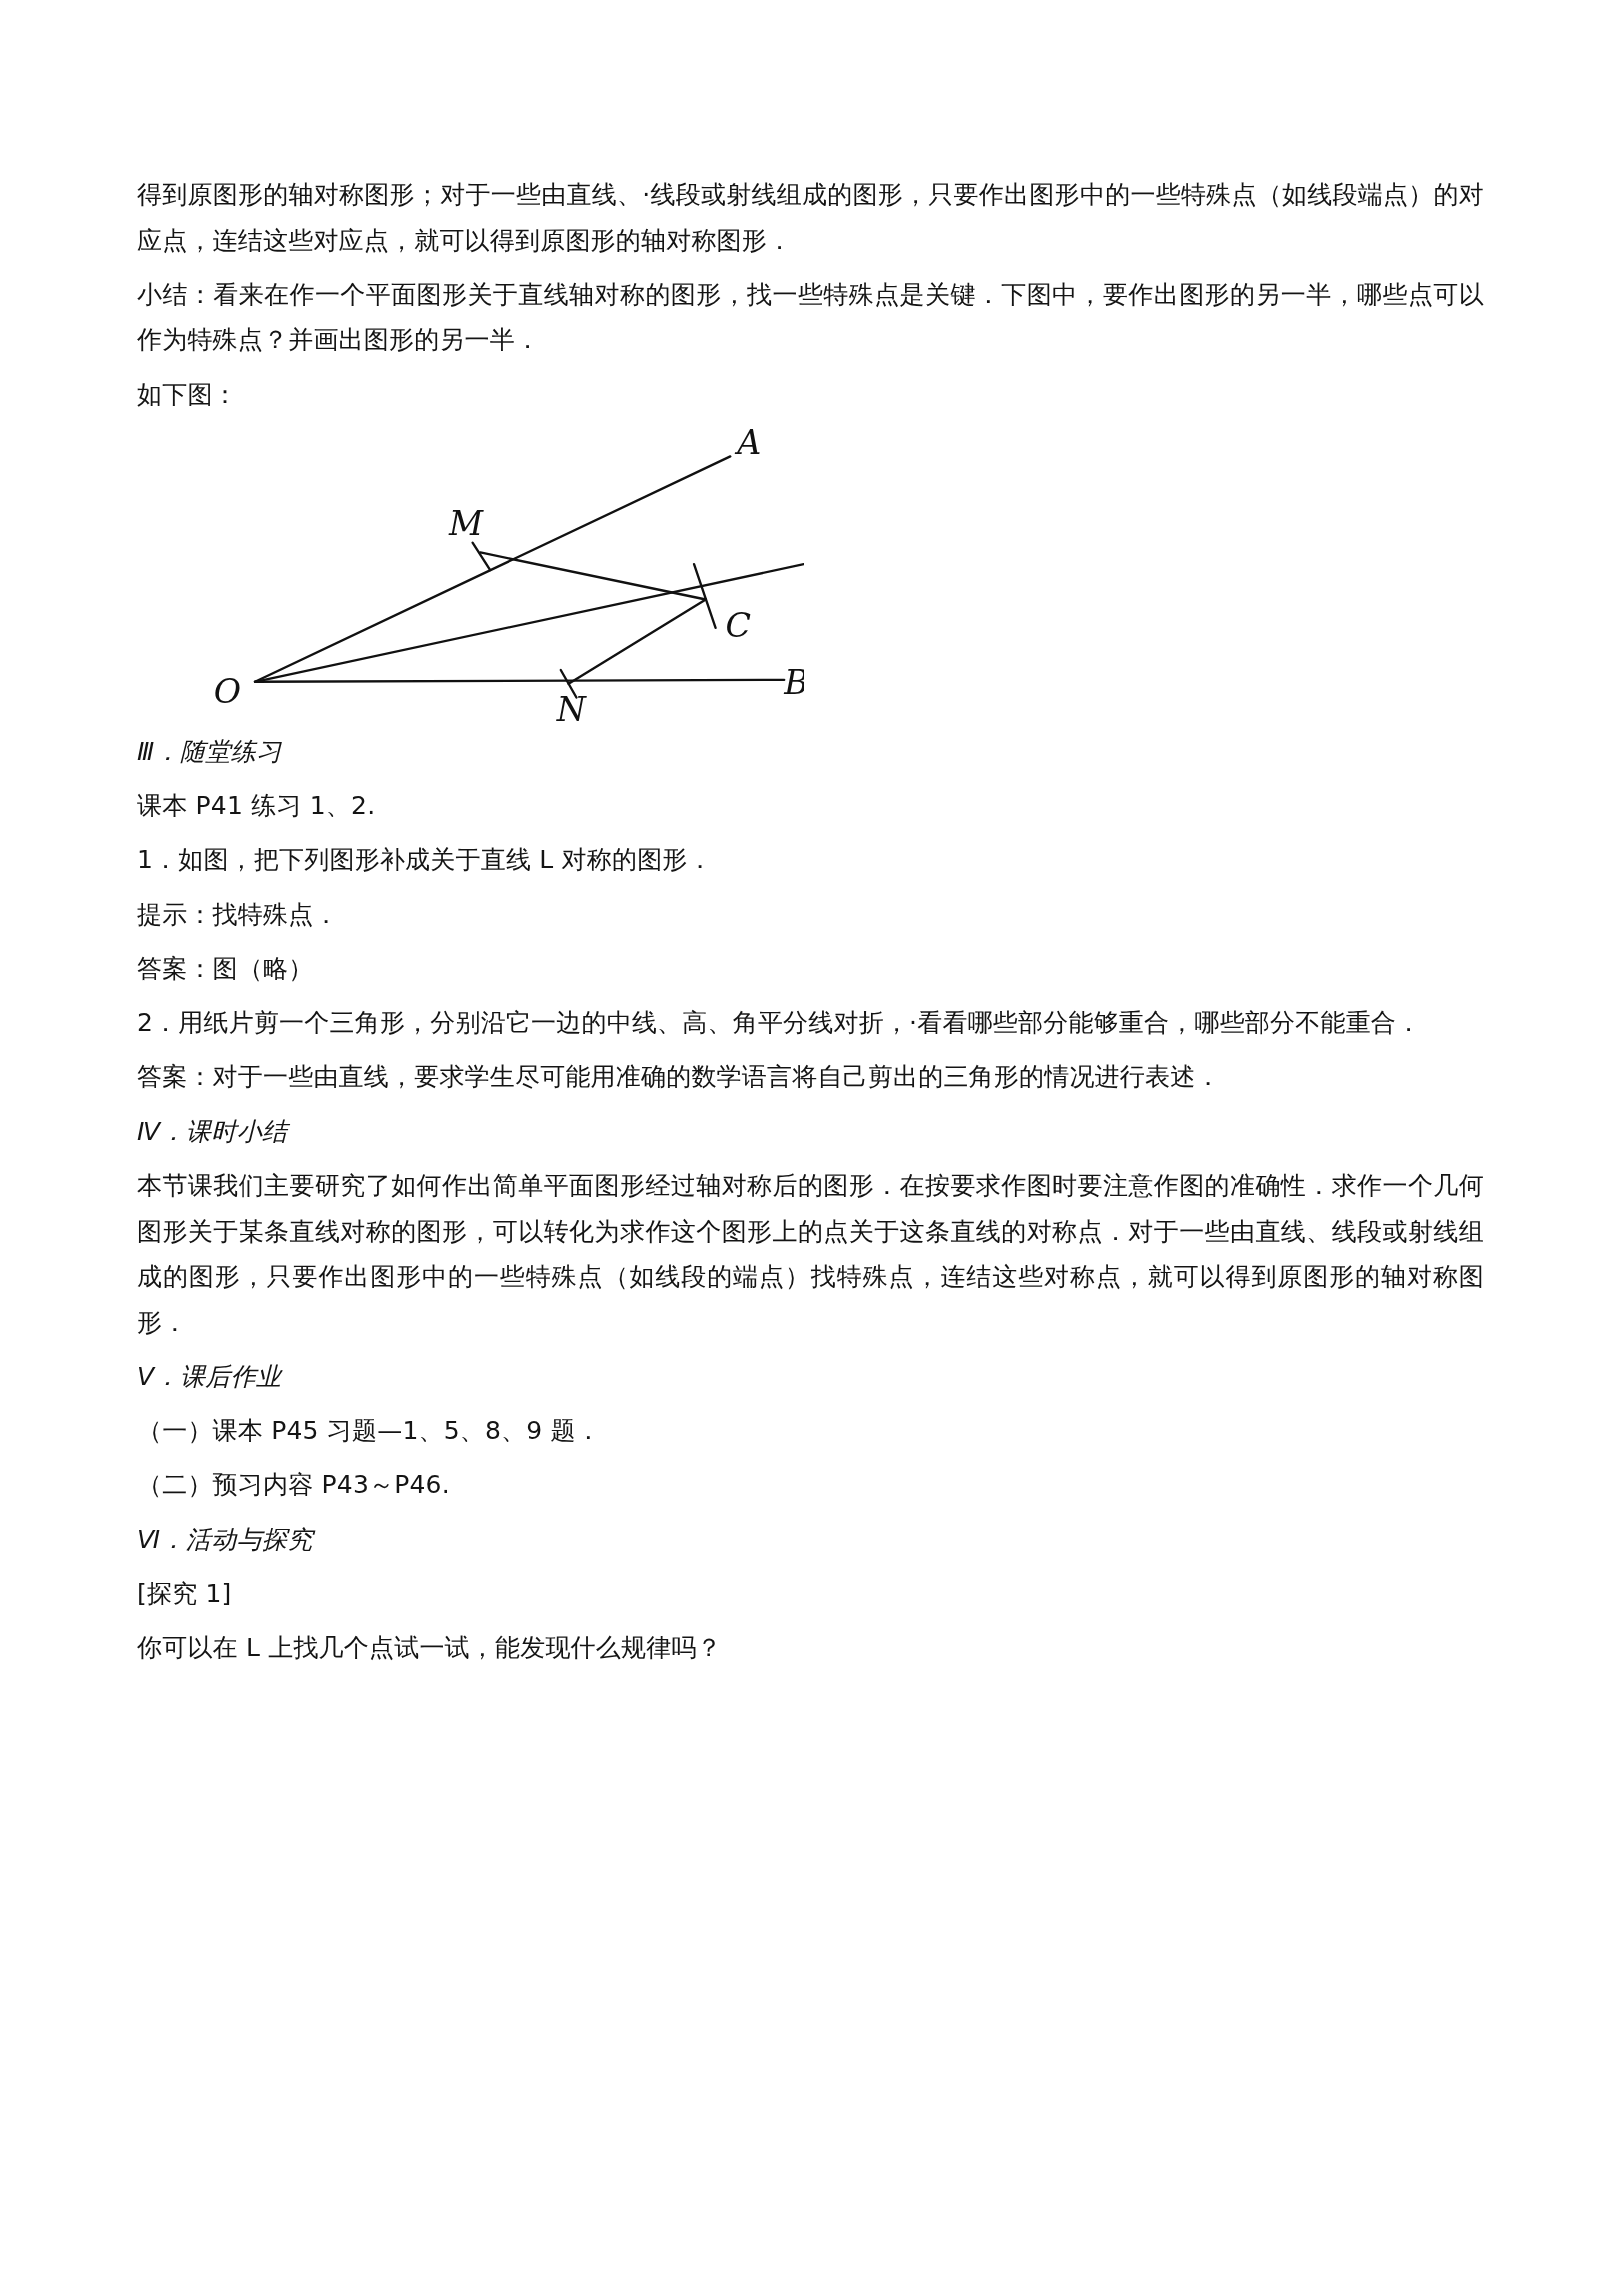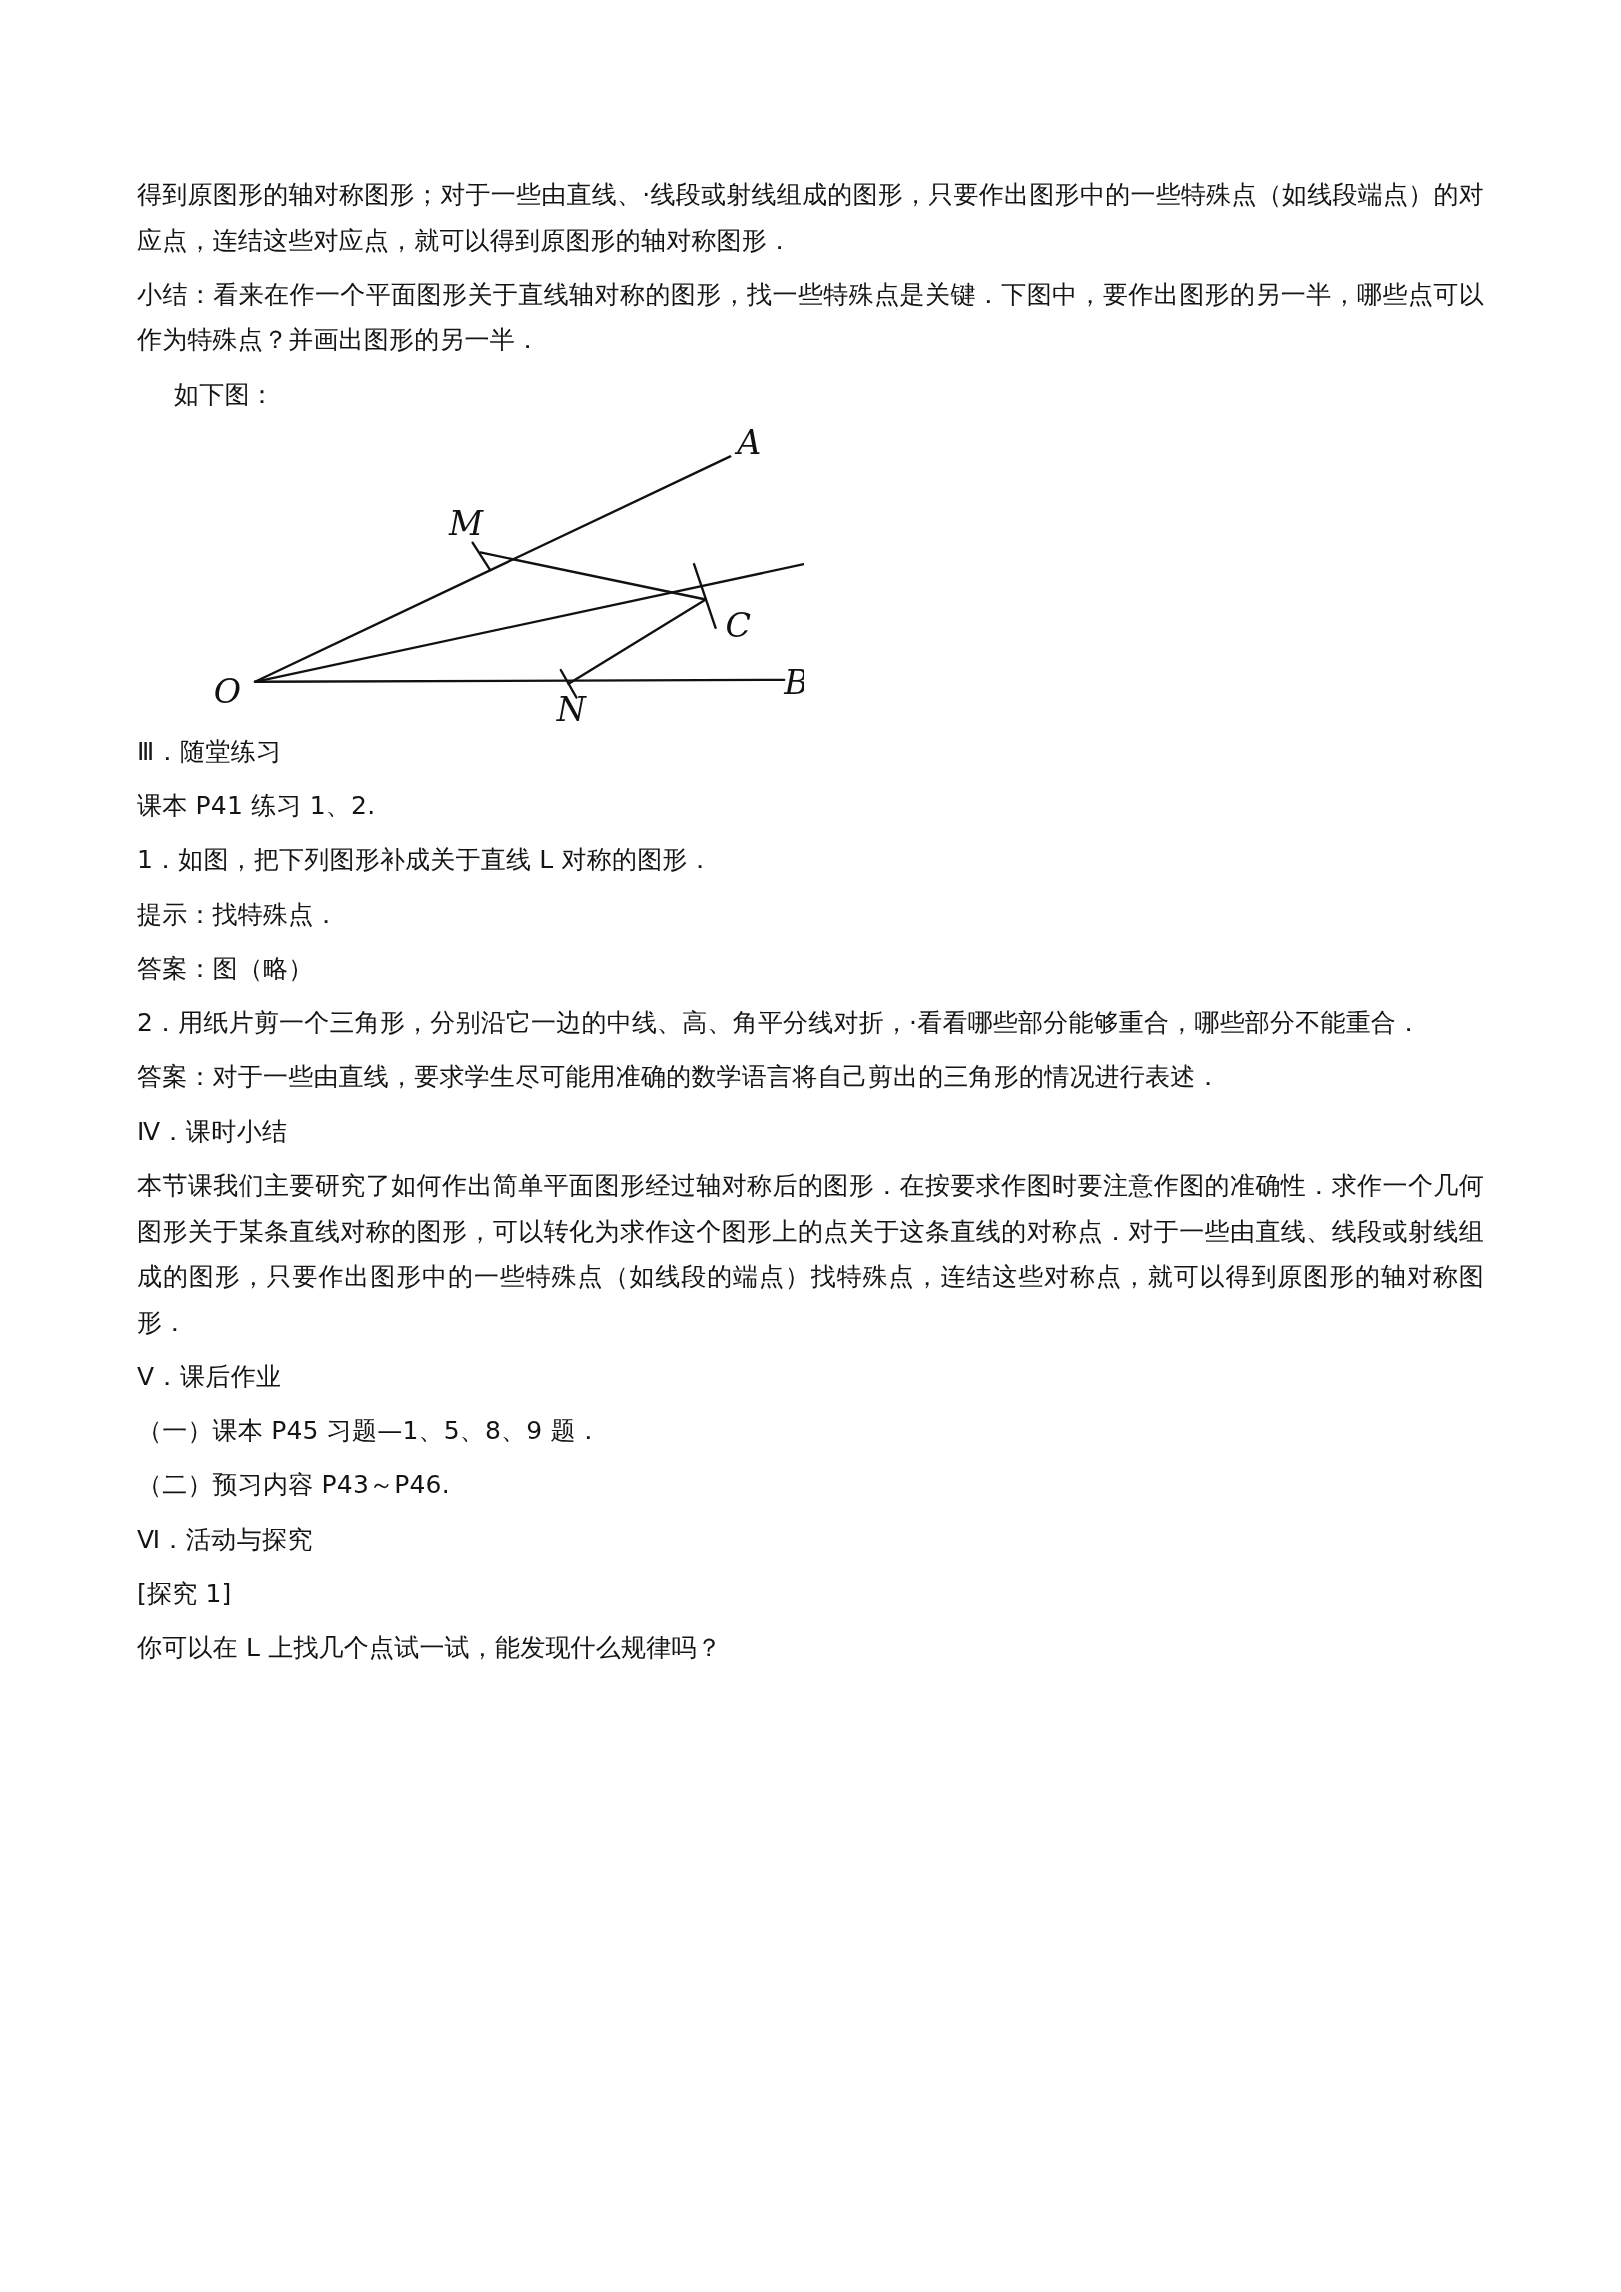--- a/index.html
+++ b/index.html
@@ -33,24 +33,24 @@
   }
   .figure-block {
     margin: 9.8px 0 7.8px 0;
     padding-left: 59px;
   }
   .figure-svg {
     display: block;
   }
   .tight {
     margin-bottom: 3.9px;
-    margin-left: 37px;
   }
   .roman {
     letter-spacing: 0.4px;
+    font-style: italic;
   }
 </style>
 </head>
 <body>
 
 <div class="page">
   <div class="doc-body">
 
     <p class="para">得到原图形的轴对称图形；对于一些由直线、·线段或射线组成的图形，只要作出图形中的一些特殊点（如线段端点）的对应点，连结这些对应点，就可以得到原图形的轴对称图形．</p>
     <p class="para">小结：看来在作一个平面图形关于直线轴对称的图形，找一些特殊点是关键．下图中，要作出图形的另一半，哪些点可以作为特殊点？并画出图形的另一半．</p>

